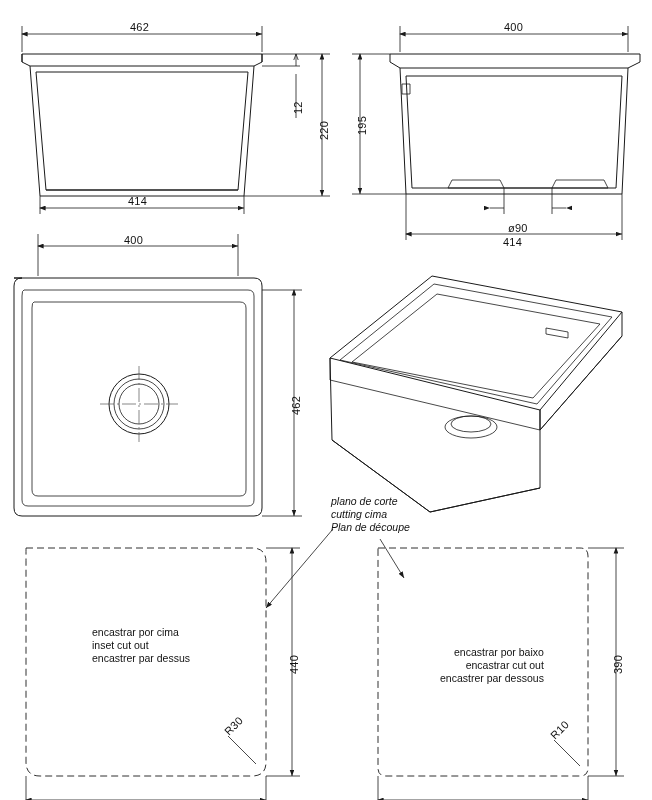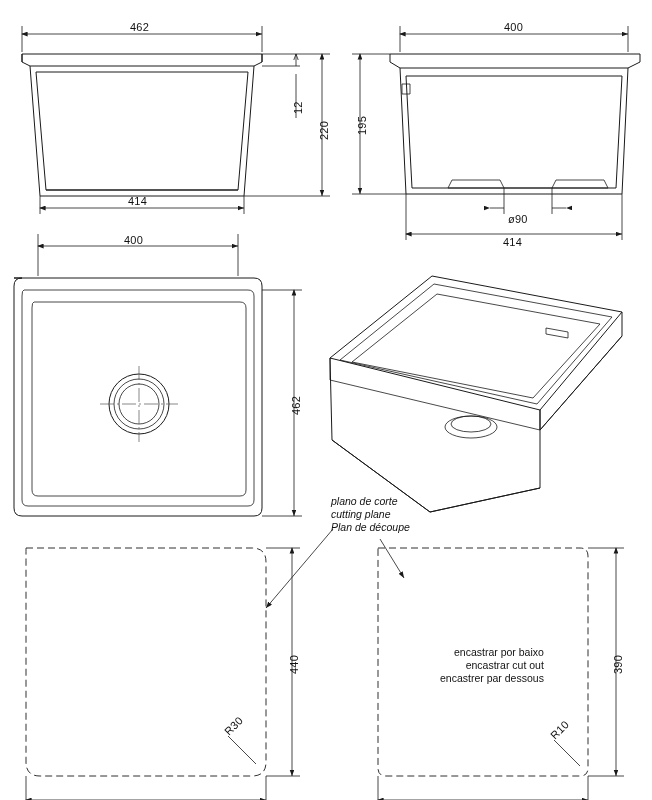--- a/index.html
+++ b/index.html
@@ -191,32 +191,37 @@
     </g>
   </svg>
 
   <div class="lbl" style="left:130px;top:3px;">462</div>
   <div class="lbl" style="left:128px;top:177px;">414</div>
   <div class="lbl rot" style="left:318px;top:122px;">220</div>
   <div class="lbl rot" style="left:292px;top:96px;">12</div>
 
   <div class="lbl" style="left:504px;top:3px;">400</div>
   <div class="lbl rot" style="left:356px;top:117px;">195</div>
-  <div class="lbl" style="left:508px;top:195px;">ø90</div>
+  <div class="lbl" style="left:508px;top:204px;">ø90</div>
   <div class="lbl" style="left:503px;top:218px;">414</div>
 
   <div class="lbl" style="left:124px;top:216px;">400</div>
   <div class="lbl rot" style="left:290px;top:397px;">462</div>
 
   <div class="blk" style="left:331px;top:477px;font-style:italic;">
     <div>plano de corte</div>
-    <div>cutting plane</div>
+    <div>cutting cima</div>
     <div>Plan de découpe</div>
   </div>
 
+  <div class="blk" style="left:92px;top:608px;">
+    <div>encastrar por cima</div>
+    <div>inset cut out</div>
+    <div>encastrer par dessus</div>
+  </div>
   <div class="lbl rot" style="left:288px;top:656px;">440</div>
   <div class="lbl" style="left:133px;top:780px;">440</div>
   <div class="lbl" style="left:222px;top:711px;transform:rotate(-45deg);transform-origin:left top;">R30</div>
 
   <div class="blk" style="left:440px;top:628px;text-align:right;">
     <div>encastrar por baixo</div>
     <div>encastrar cut out</div>
     <div>encastrer par dessous</div>
   </div>
   <div class="lbl rot" style="left:612px;top:656px;">390</div>

